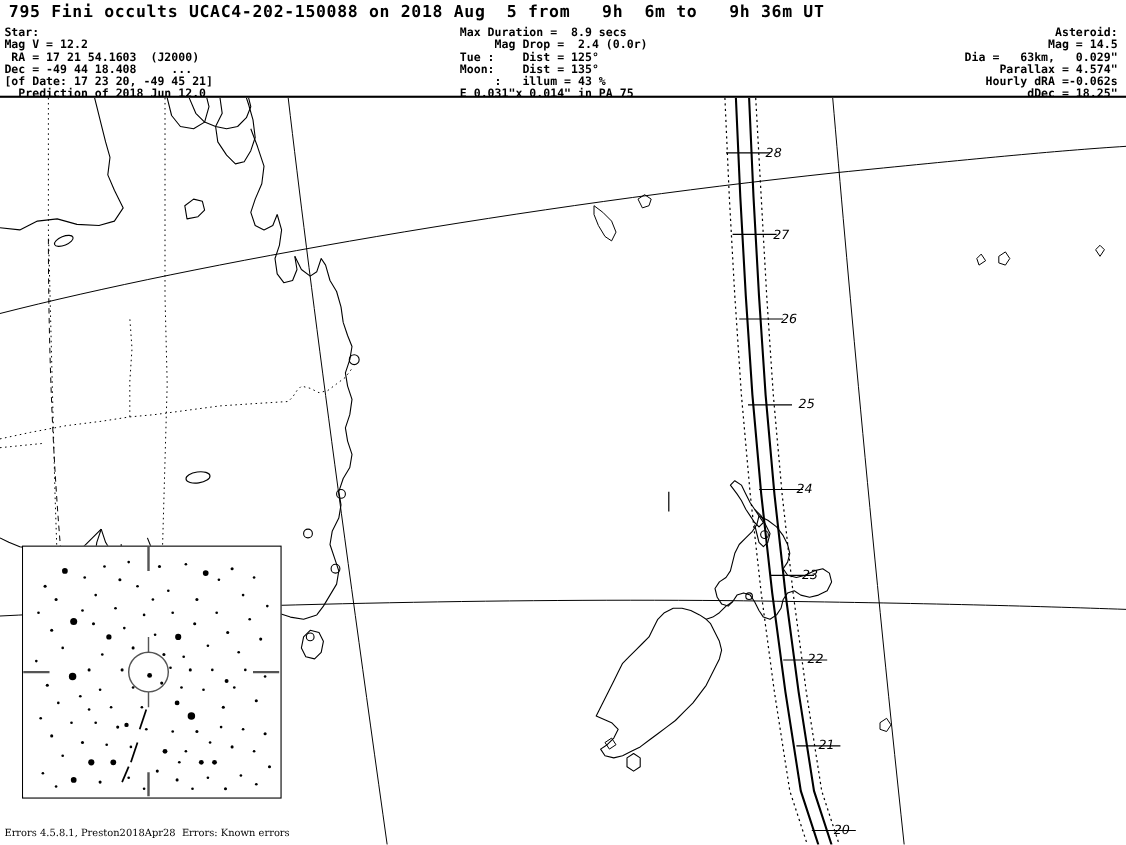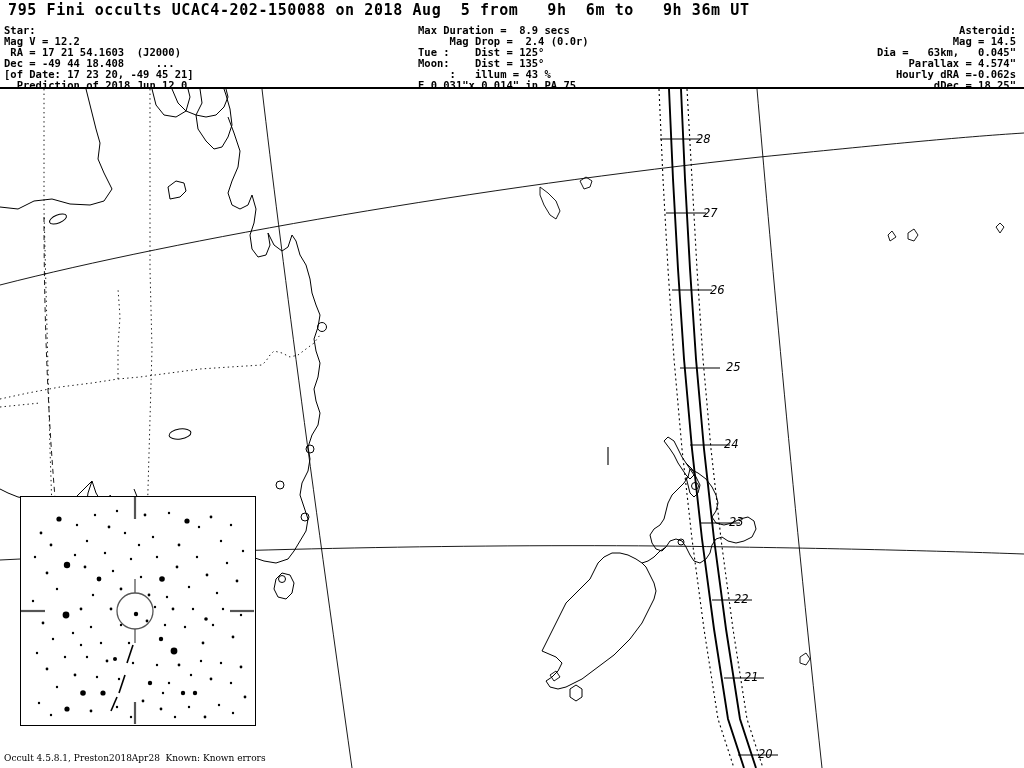--- a/index.html
+++ b/index.html
@@ -106,21 +106,21 @@
 
   <div class="hdr-block" id="hdr-event">Max Duration =  8.9 secs
      Mag Drop =  2.4 (0.0r)
 Tue :    Dist = 125°
 Moon:    Dist = 135°
      :   illum = 43 %
 E 0.031"x 0.014" in PA 75</div>
 
   <div class="hdr-block" id="hdr-ast">Asteroid:
 Mag = 14.5
-Dia =   63km,   0.045"
+Dia =   63km,   0.029"
 Parallax = 4.574"
 Hourly dRA =-0.062s
 dDec = 18.25"</div>
 
   <div id="header-rule"></div>
 </div>
 
 <div id="map">
   <svg id="map-svg" width="1024" height="679" viewBox="0 0 1024 679">
 
@@ -425,13 +425,13 @@
       <circle cx="198" cy="208" r="1.2"></circle>
         <circle cx="212" cy="216" r="1.2"></circle>
       <circle cx="224" cy="200" r="1.4"></circle>
         <circle cx="60" cy="148" r="1.2"></circle>
       <circle cx="118" cy="48" r="1.2"></circle>
         <circle cx="142" cy="196" r="1.2"></circle>
     </g>
   </svg>
 </div>
 
-<div id="footer">Occult 4.5.8.1, Preston2018Apr28  Known: Known errors</div>
+<div id="footer">Errors 4.5.8.1, Preston2018Apr28  Errors: Known errors</div>
 
 </body></html>

